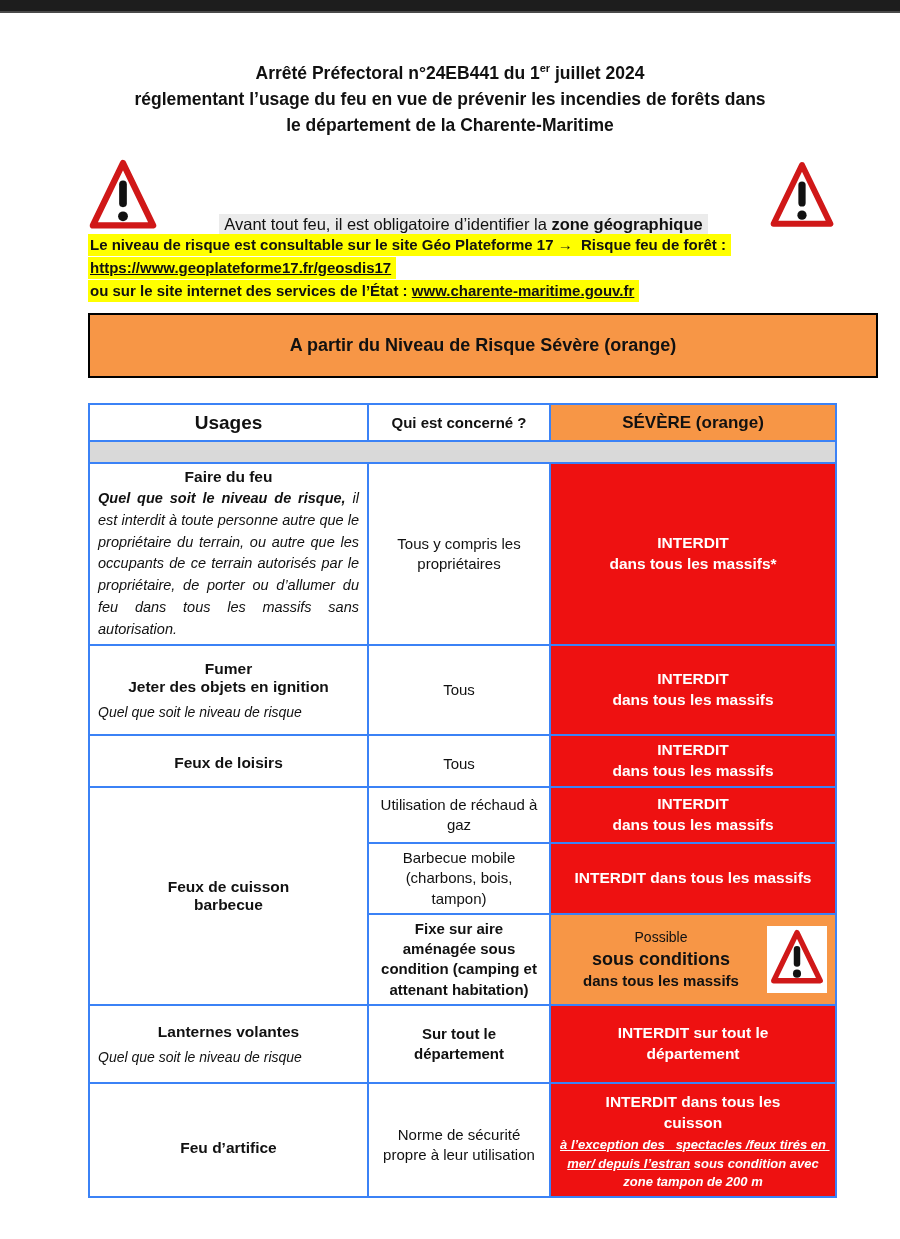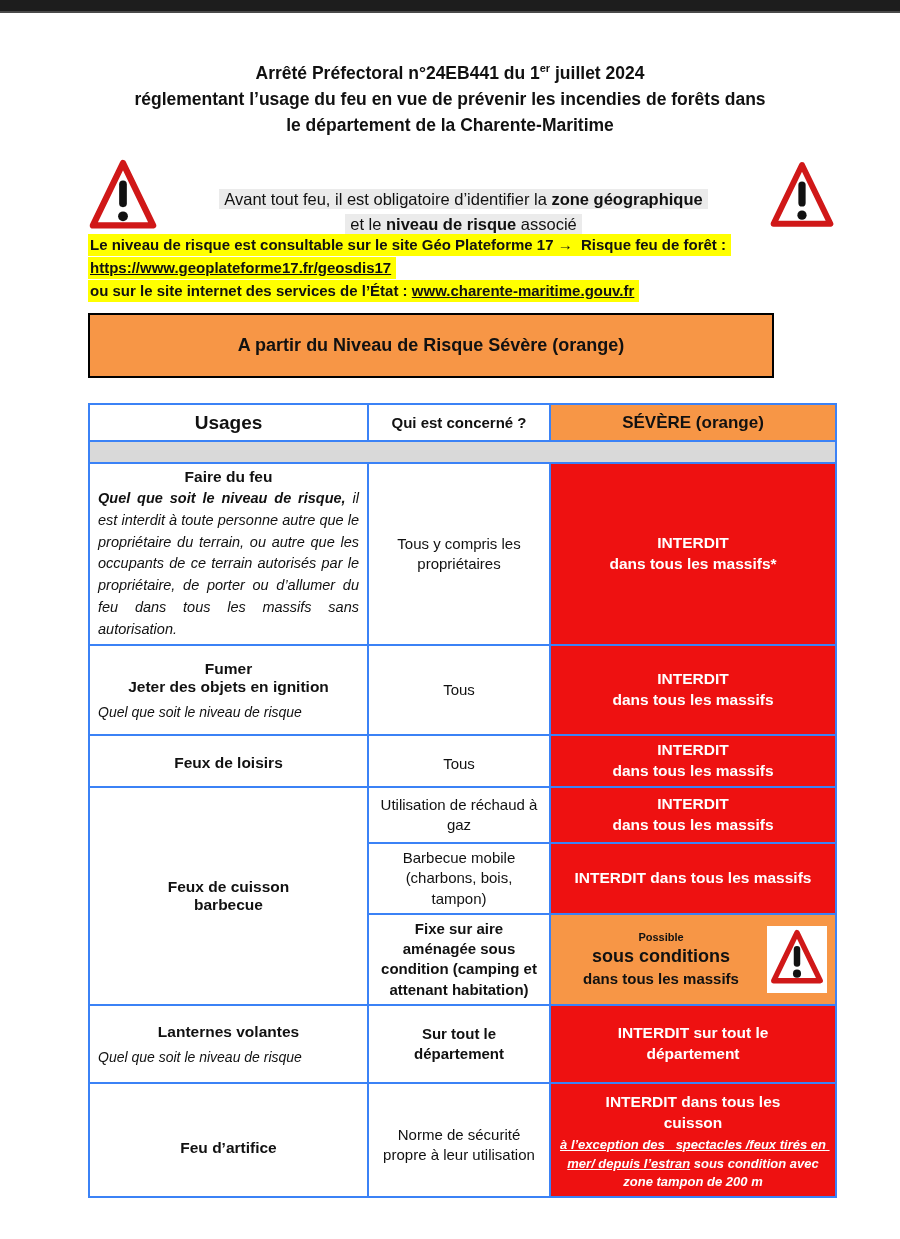--- a/index.html
+++ b/index.html
@@ -34,21 +34,21 @@
     position:absolute; top:236px; left:88px; width:760px;
     font-weight:bold; font-size:15px; line-height:1.2;
   }
   .consult .line { margin-bottom:5px; }
   .consult .yel {
     background:#ffff00; padding:2px 5px 3px 2px; white-space:pre-wrap;
   }
   .consult a, .lnk { color:#111; text-decoration:underline; cursor:pointer; }
   
   .banner {
-    position:absolute; top:313px; left:88px; width:686px; height:65px;
+    position:absolute; top:313px; left:88px; width:790px; height:65px;
     background:#f79646; border:2px solid #000;
     display:flex; align-items:center; justify-content:center;
     font-weight:bold; font-size:18px; color:#111;
   }
   
   table.reg {
     position:absolute; top:403px; left:88px; width:747px;
     border-collapse:collapse; table-layout:fixed;
     font-size:14.5px; color:#111;
   }
@@ -63,21 +63,21 @@
   .just {
     font-style:italic; text-align:justify; font-size:14.5px; line-height:1.5; margin-top:2px;
   }
   .just .lead { font-weight:bold; }
   .small-ital { font-style:italic; font-size:14px; text-align:left; margin-top:8px; }
   td.top { vertical-align:top; }
   
   td.possible { background:#f79646; padding:4px 6px; }
   .poss-wrap { display:flex; align-items:center; }
   .poss-text { flex:1; text-align:center; line-height:1.35; color:#111; }
-  .poss-l1 { font-weight:bold; font-size:11px; }
+  .poss-l1 { font-weight:normal; font-size:14px; }
   .poss-l2 { font-weight:bold; font-size:18px; }
   .poss-l3 { font-weight:bold; font-size:15px; }
   .tri-box { flex:0 0 auto; background:#fff; padding:2px 3px; margin-left:4px; }
   
   .exc { font-style:italic; font-size:13px; line-height:1.45; margin-top:2px; white-space:pre-wrap; }
   .exc .u { text-decoration:underline; }
   td.red .st-lines { line-height:1.35; }
 </style>
 </head>
 <body>
@@ -93,21 +93,20 @@
 <div class="notice-row">
   <span class="tri">
     <svg width="70" height="76" viewBox="0 0 100 108">
       <path d="M50 7 L93 96 L7 96 Z" fill="#ffffff" stroke="#d01818" stroke-width="9" stroke-linejoin="round"></path>
       <rect x="44.5" y="32" width="11" height="38" rx="5.5" fill="#111"></rect>
       <circle cx="50" cy="83" r="7" fill="#111"></circle>
     </svg>
   </span>
   <div class="notice-text">
     <div><span class="hl"><span>Avant tout feu, il est obligatoire d’identifier la </span><span class="b">zone géographique</span></span></div>
-    <div><span class="hl"><span>et le </span><span class="b">niveau de risque</span><span> associé</span></span></div>
   </div>
   <span class="tri">
     <svg width="66" height="76" viewBox="0 0 100 108">
       <path d="M50 7 L93 96 L7 96 Z" fill="#ffffff" stroke="#d01818" stroke-width="9" stroke-linejoin="round"></path>
       <rect x="44.5" y="32" width="11" height="38" rx="5.5" fill="#111"></rect>
       <circle cx="50" cy="83" r="7" fill="#111"></circle>
     </svg>
   </span>
 </div>
 

